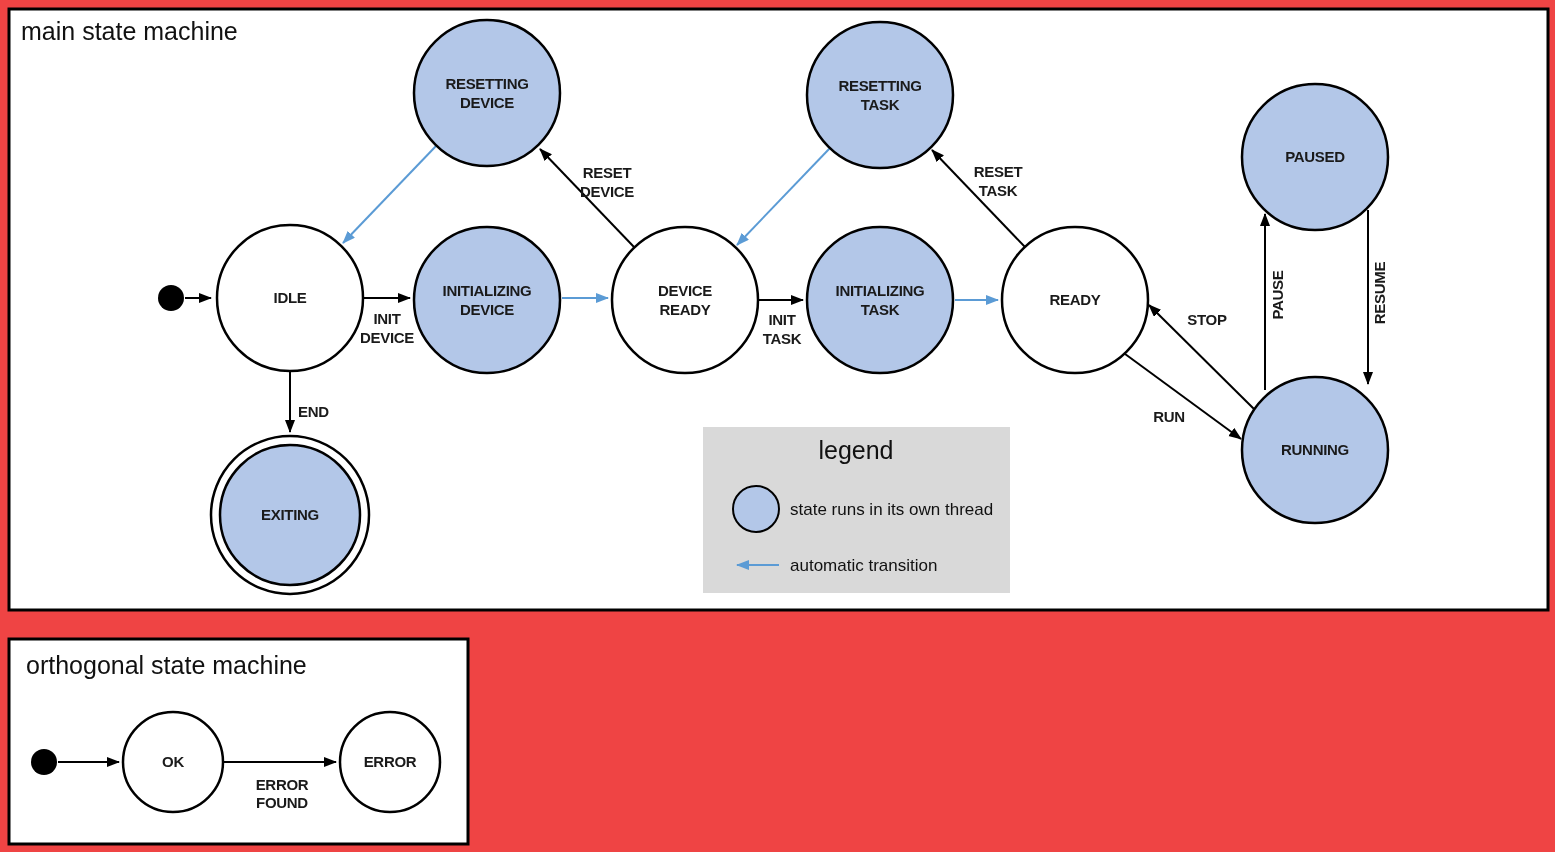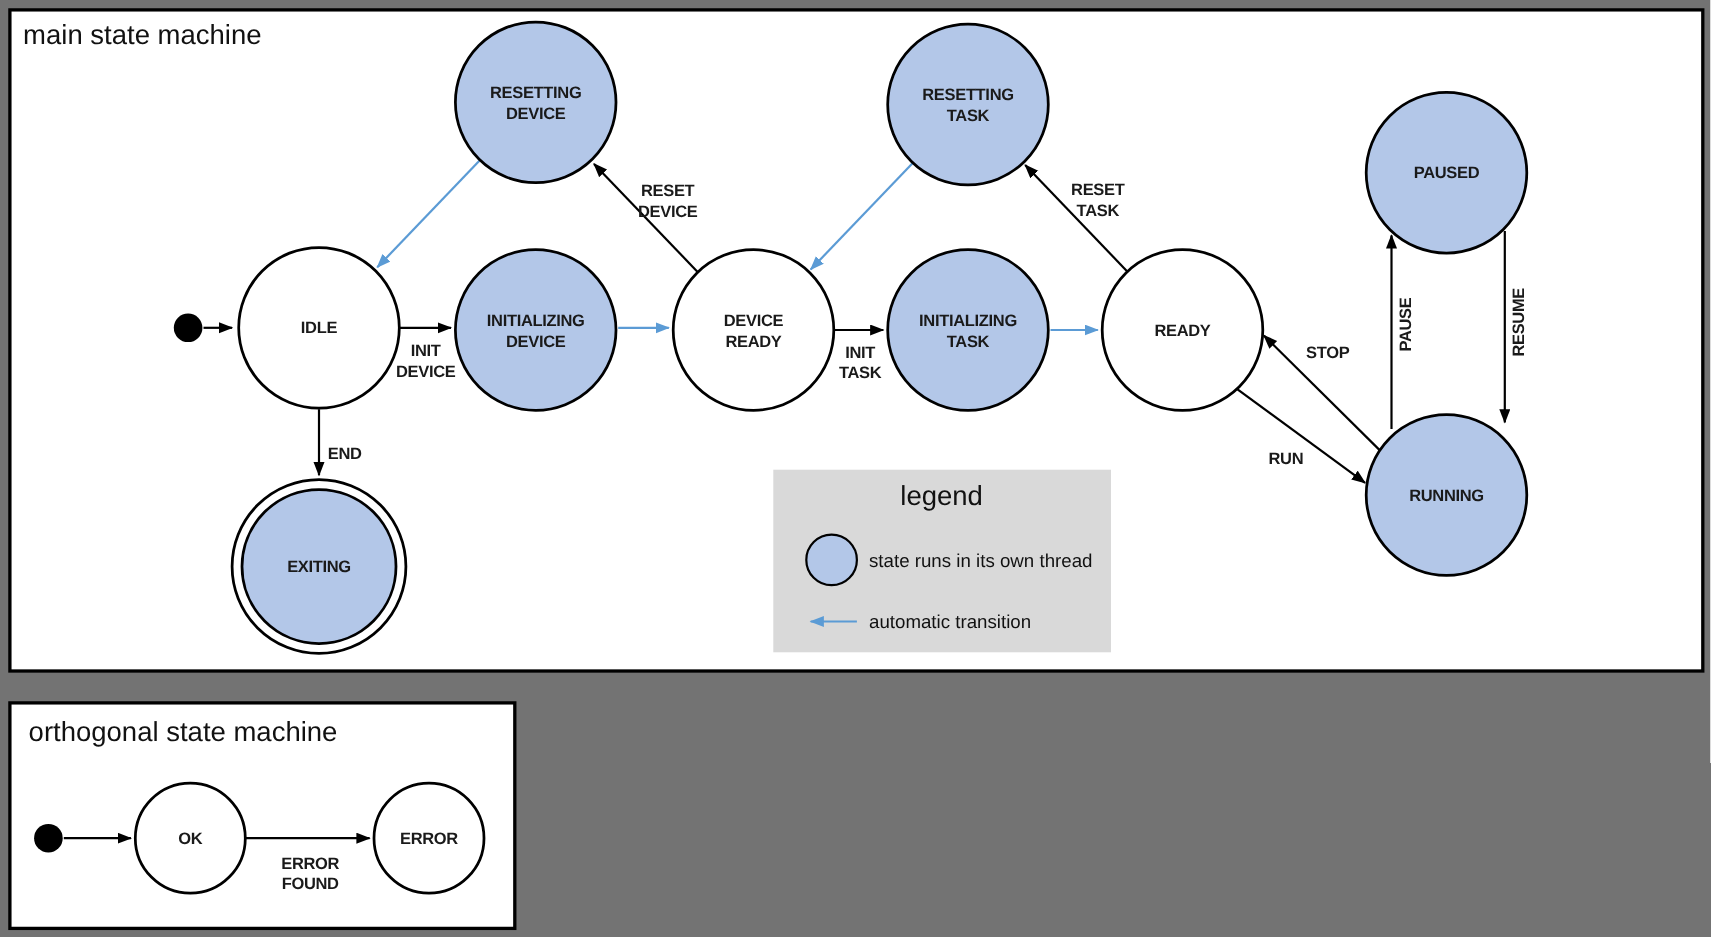--- a/index.html
+++ b/index.html
@@ -1,20 +1,20 @@
 <!DOCTYPE html>
 <html><head>
 <meta charset="utf-8">
 <style>
   html, body { margin: 0; padding: 0; background: #ffffff; }
   .canvas {
     position: relative;
     width: 1555px;
     height: 852px;
-    background: #737373;
+    background: #ef4444;
     font-family: "Liberation Sans", sans-serif;
   }
   svg { display: block; }
   .frame-title {
     font-family: "Liberation Sans", sans-serif;
     font-size: 25px;
     font-weight: 500;
     fill: #111111;
   }
   .state-label, .edge-label {

